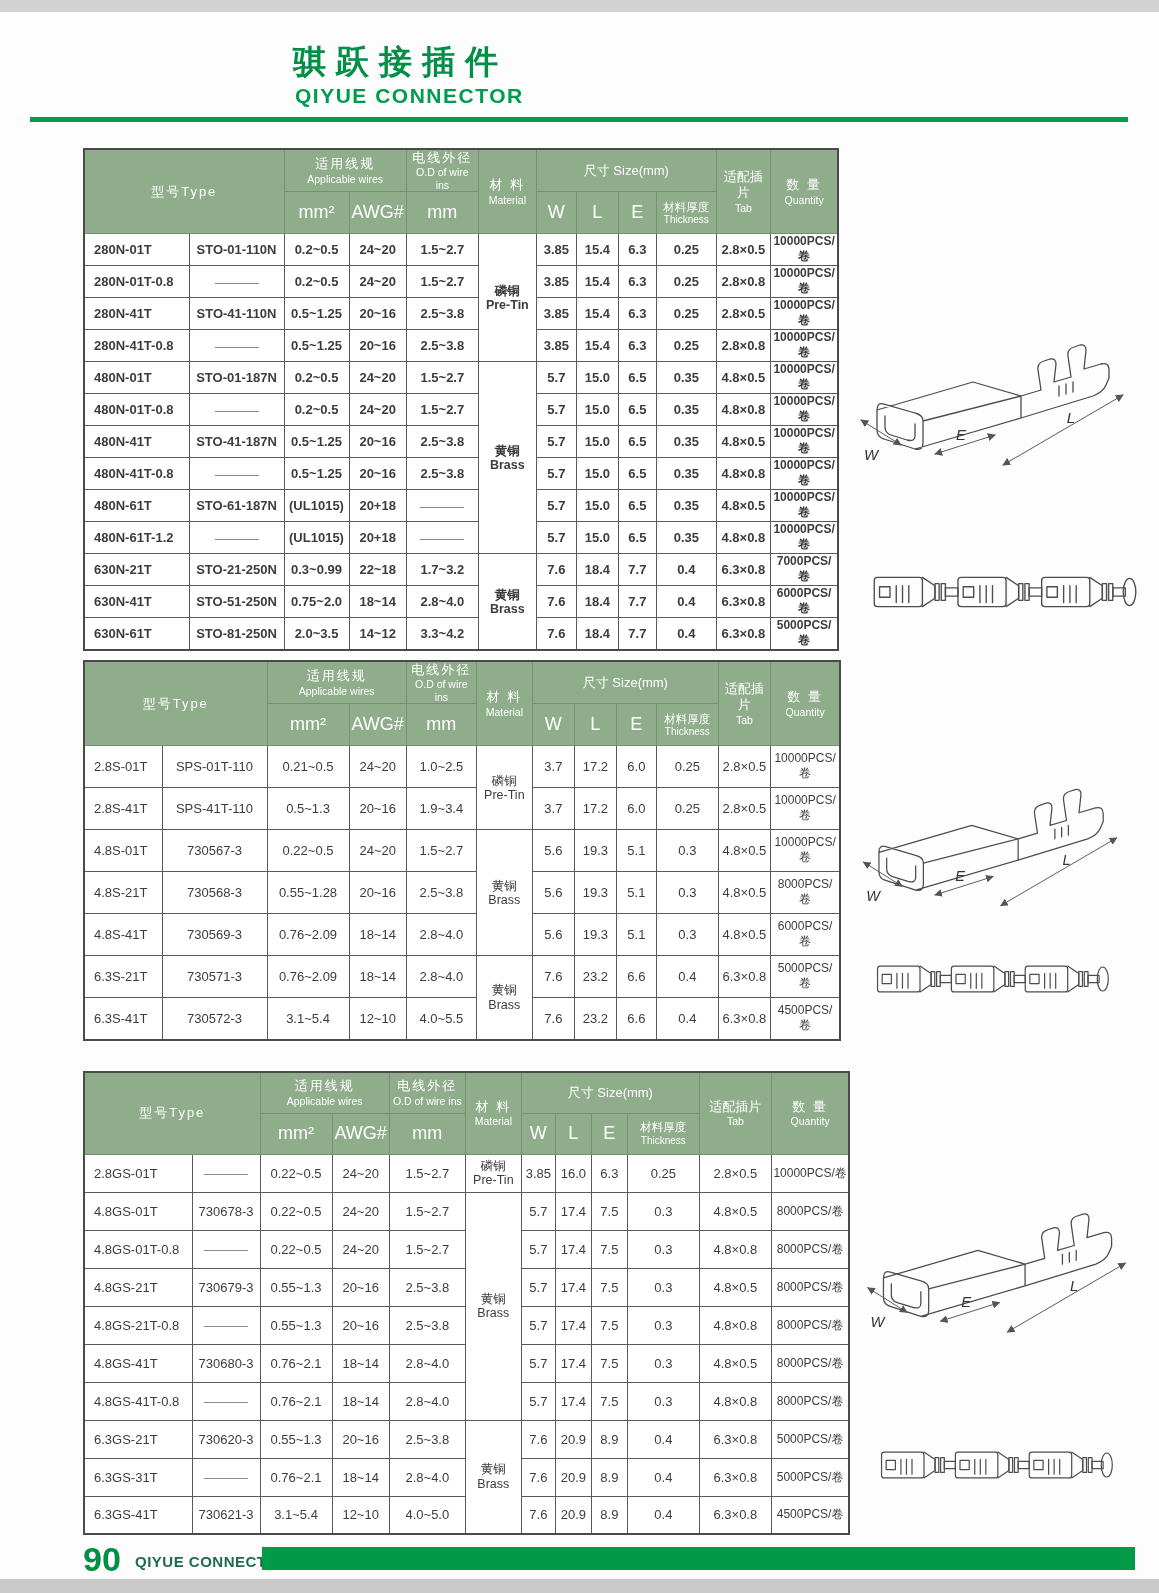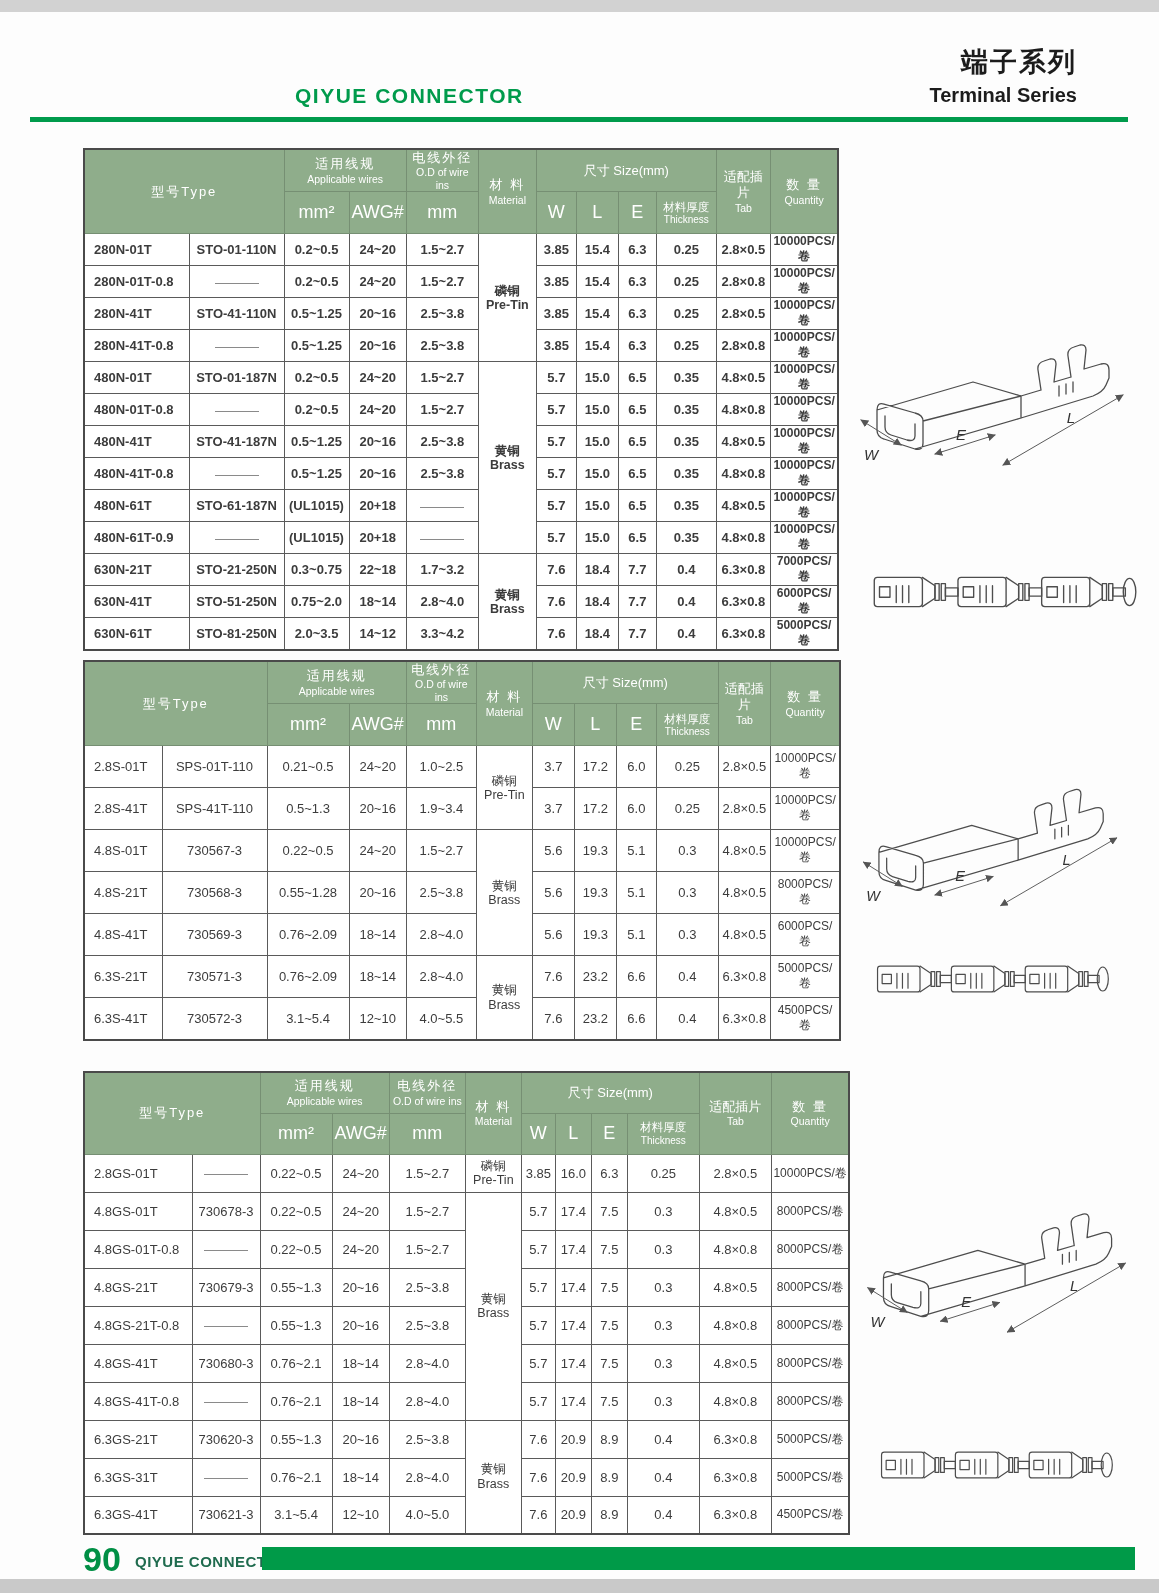--- a/index.html
+++ b/index.html
@@ -65,25 +65,22 @@
                 letter-spacing:.5px;color:#1f6b4e;}
   #footer-bar{position:absolute;left:262px;top:1547px;width:873px;height:23px;background:#009a48;}
 </style>
 </head>
 <body>
 
 <div id="page">
 
   <div id="strip-top" class="gray-strip"></div>
 
+  <div id="brand-cn">骐跃接插件</div>
   <div id="brand-en">QIYUE CONNECTOR</div>
-  <div id="series">
-    <div class="cn">端子系列</div>
-    <div class="en">Terminal Series</div>
-  </div>
   <div id="header-rule"></div>
 
   <table id="tbl0" class="spec">
       <colgroup>
         <col style="width:105px">
         <col style="width:95px">
         <col style="width:65px">
         <col style="width:55px">
         <col style="width:72px">
         <col style="width:58px">
@@ -250,36 +247,36 @@
           <td class="c-awg">20+18</td>
           <td class="c-od"><span class="dash"></span></td>
           <td class="c-w">5.7</td>
           <td class="c-l">15.0</td>
           <td class="c-e">6.5</td>
           <td class="c-thick">0.35</td>
           <td class="c-tab">4.8×0.5</td>
           <td class="c-qty">10000PCS/卷</td>
         </tr>
         <tr>
-          <td class="c-type">480N-61T-0.9</td>
+          <td class="c-type">480N-61T-1.2</td>
           <td class="c-part"><span class="dash"></span></td>
           <td class="c-mm2">(UL1015)</td>
           <td class="c-awg">20+18</td>
           <td class="c-od"><span class="dash"></span></td>
           <td class="c-w">5.7</td>
           <td class="c-l">15.0</td>
           <td class="c-e">6.5</td>
           <td class="c-thick">0.35</td>
           <td class="c-tab">4.8×0.8</td>
           <td class="c-qty">10000PCS/卷</td>
         </tr>
         <tr>
           <td class="c-type">630N-21T</td>
           <td class="c-part">STO-21-250N</td>
-          <td class="c-mm2">0.3~0.75</td>
+          <td class="c-mm2">0.3~0.99</td>
           <td class="c-awg">22~18</td>
           <td class="c-od">1.7~3.2</td>
           <td class="c-mat" rowspan="3">黄铜<br>Brass</td>
           <td class="c-w">7.6</td>
           <td class="c-l">18.4</td>
           <td class="c-e">7.7</td>
           <td class="c-thick">0.4</td>
           <td class="c-tab">6.3×0.8</td>
           <td class="c-qty">7000PCS/卷</td>
         </tr>

